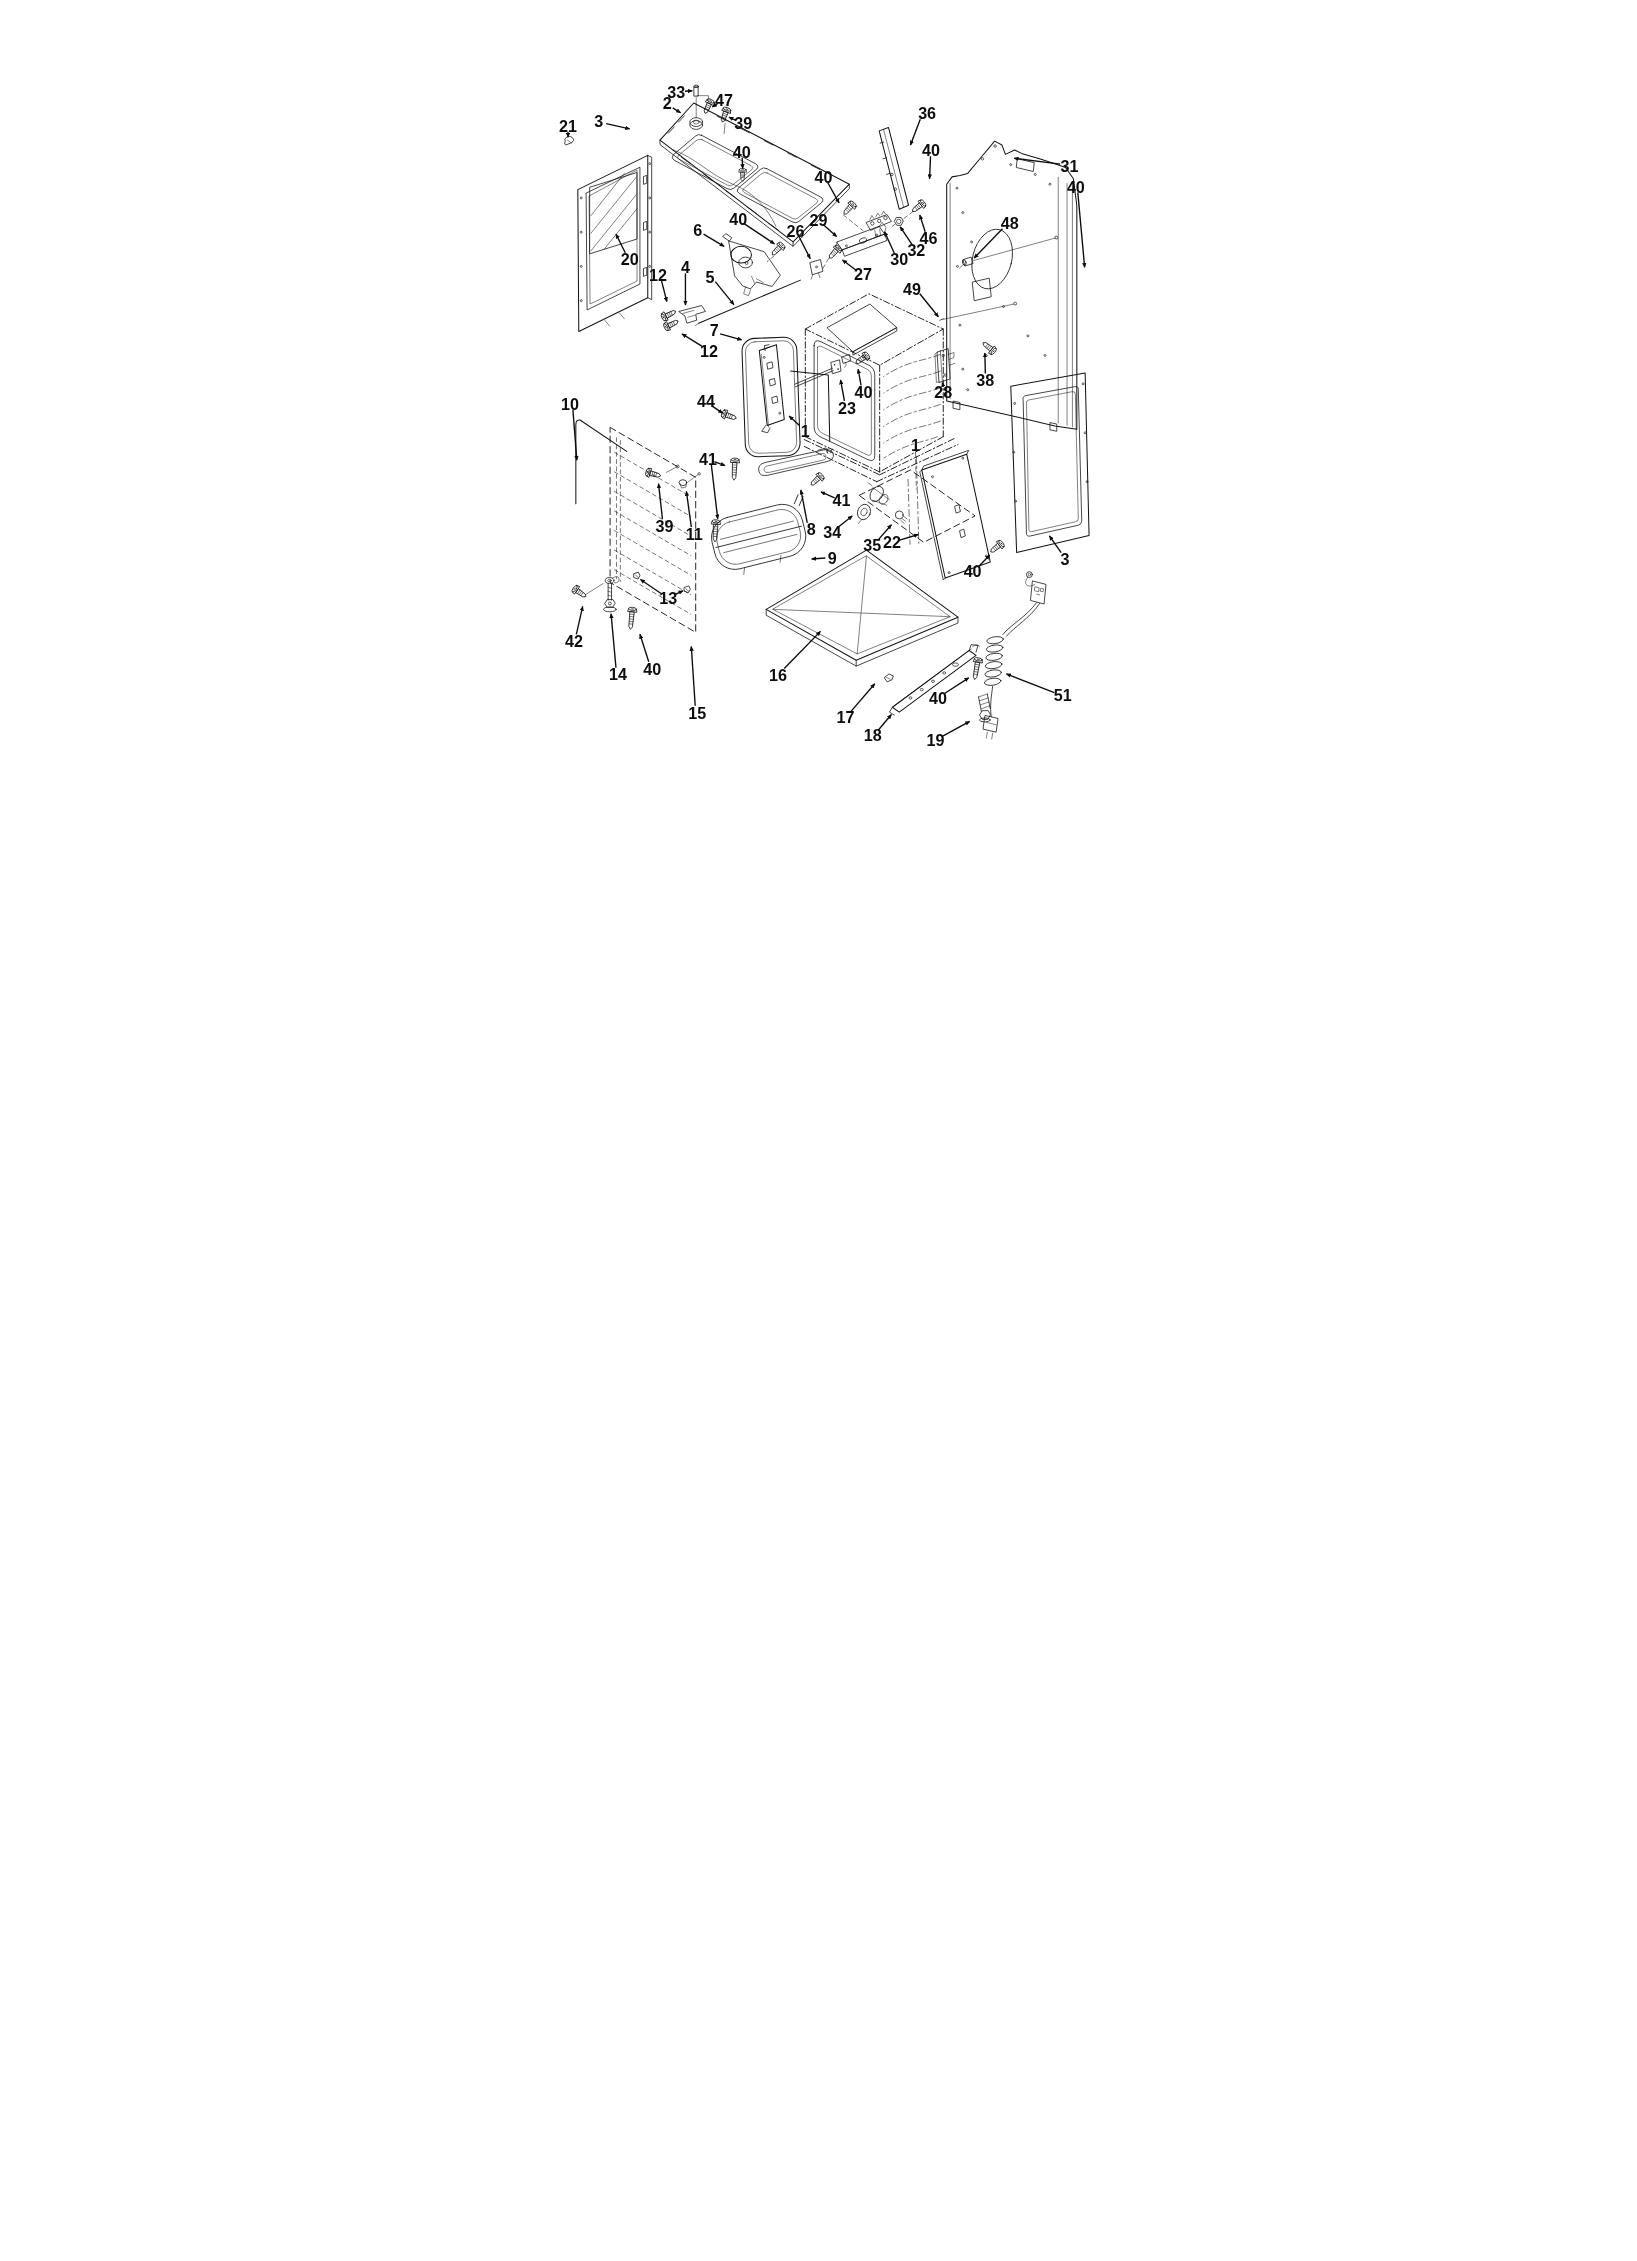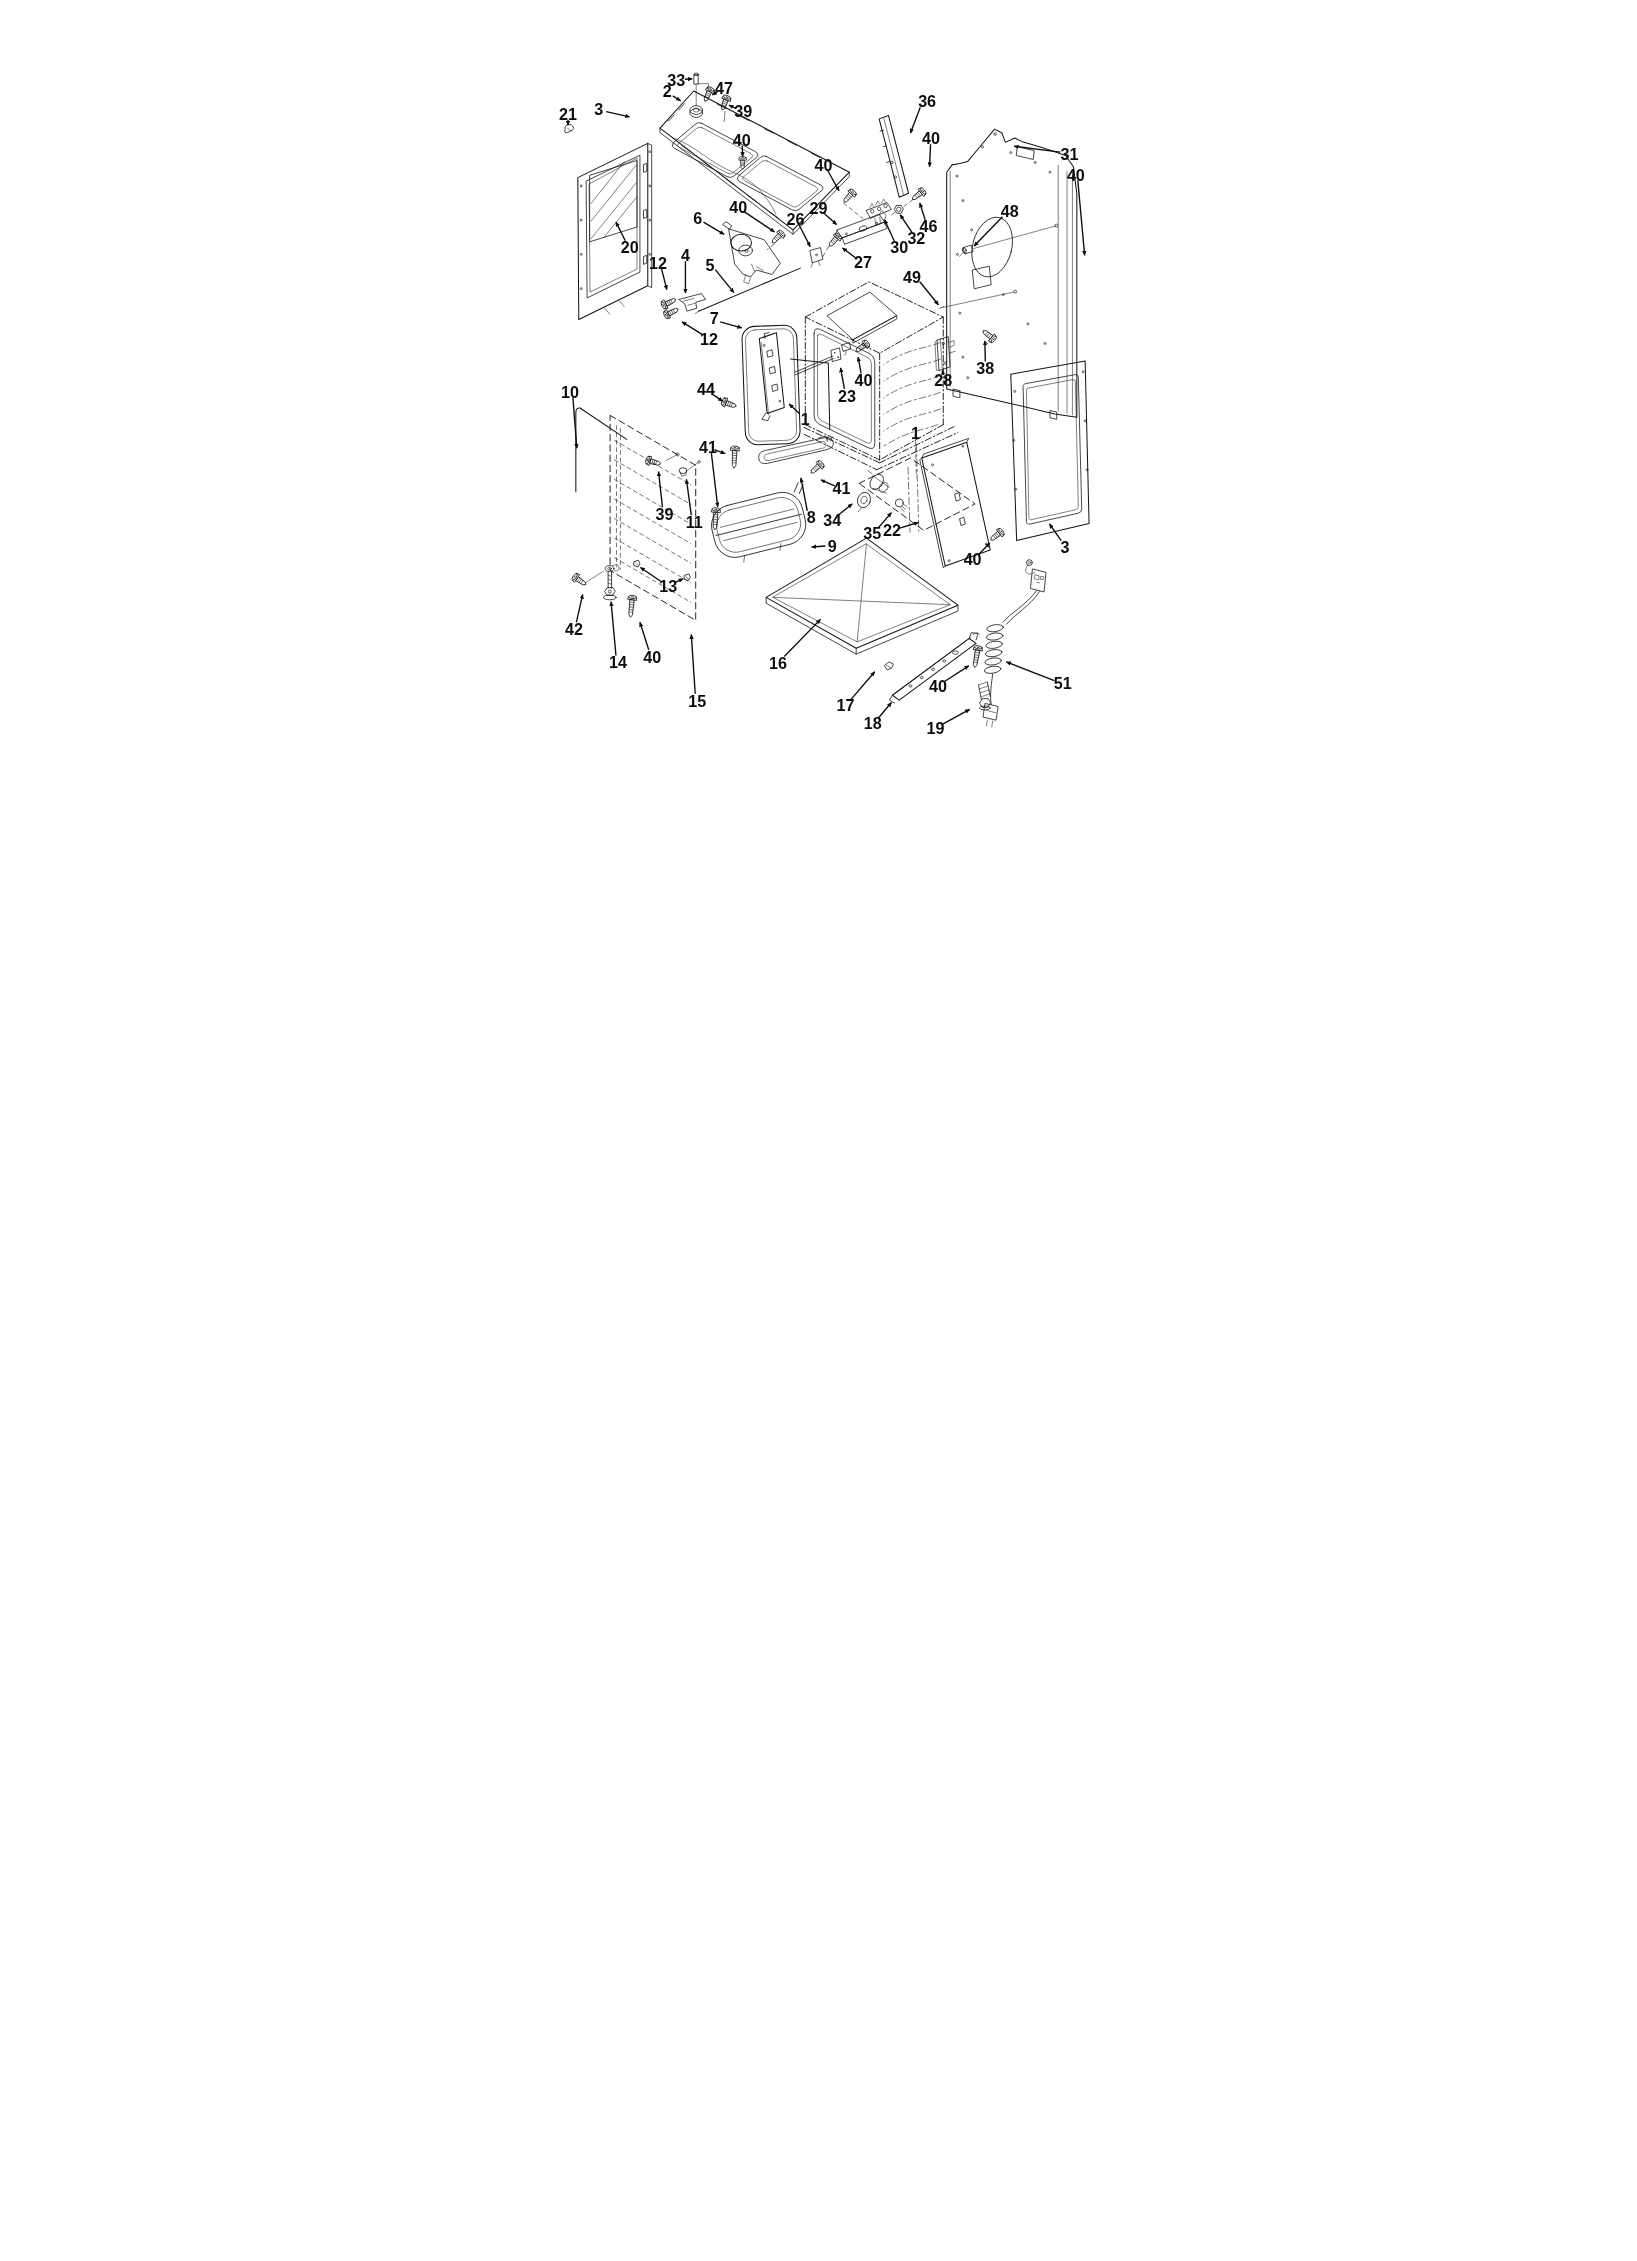--- a/index.html
+++ b/index.html
@@ -1,16 +1,16 @@
 <!DOCTYPE html>
 <html style="font-size:7.8px"><head>
 <meta charset="utf-8">
 <style>
   html,body{margin:0;padding:0;background:#ffffff;}
-  .page{width:100%;max-width:546px;margin:0 auto;background:#fff;}
+  .page{width:100%;max-width:546px;margin:12px auto;background:#fff;}
   svg{display:block;width:100%;height:auto;background:#fff;}
   .ln{fill:none;stroke:#141414;stroke-width:2.1;stroke-linecap:round;stroke-linejoin:round;}
   .ln2{fill:none;stroke:#141414;stroke-width:1.6;stroke-linecap:round;stroke-linejoin:round;}
   .thin{fill:none;stroke:#141414;stroke-width:1.1;stroke-linecap:round;stroke-linejoin:round;}
   .dd{fill:none;stroke:#141414;stroke-width:1.9;stroke-dasharray:13 5 3 5;stroke-linecap:round;}
   .ddt{fill:none;stroke:#141414;stroke-width:1.2;stroke-dasharray:14 6 5 6;stroke-linecap:round;}
   .dsh{fill:none;stroke:#141414;stroke-width:1.9;stroke-dasharray:13 8;stroke-linecap:round;}
   .dsht{fill:none;stroke:#141414;stroke-width:1.2;stroke-dasharray:8 7;stroke-linecap:round;}
   .dot{fill:#141414;stroke:none;}
   .hole{fill:none;stroke:#141414;stroke-width:1.4;}

